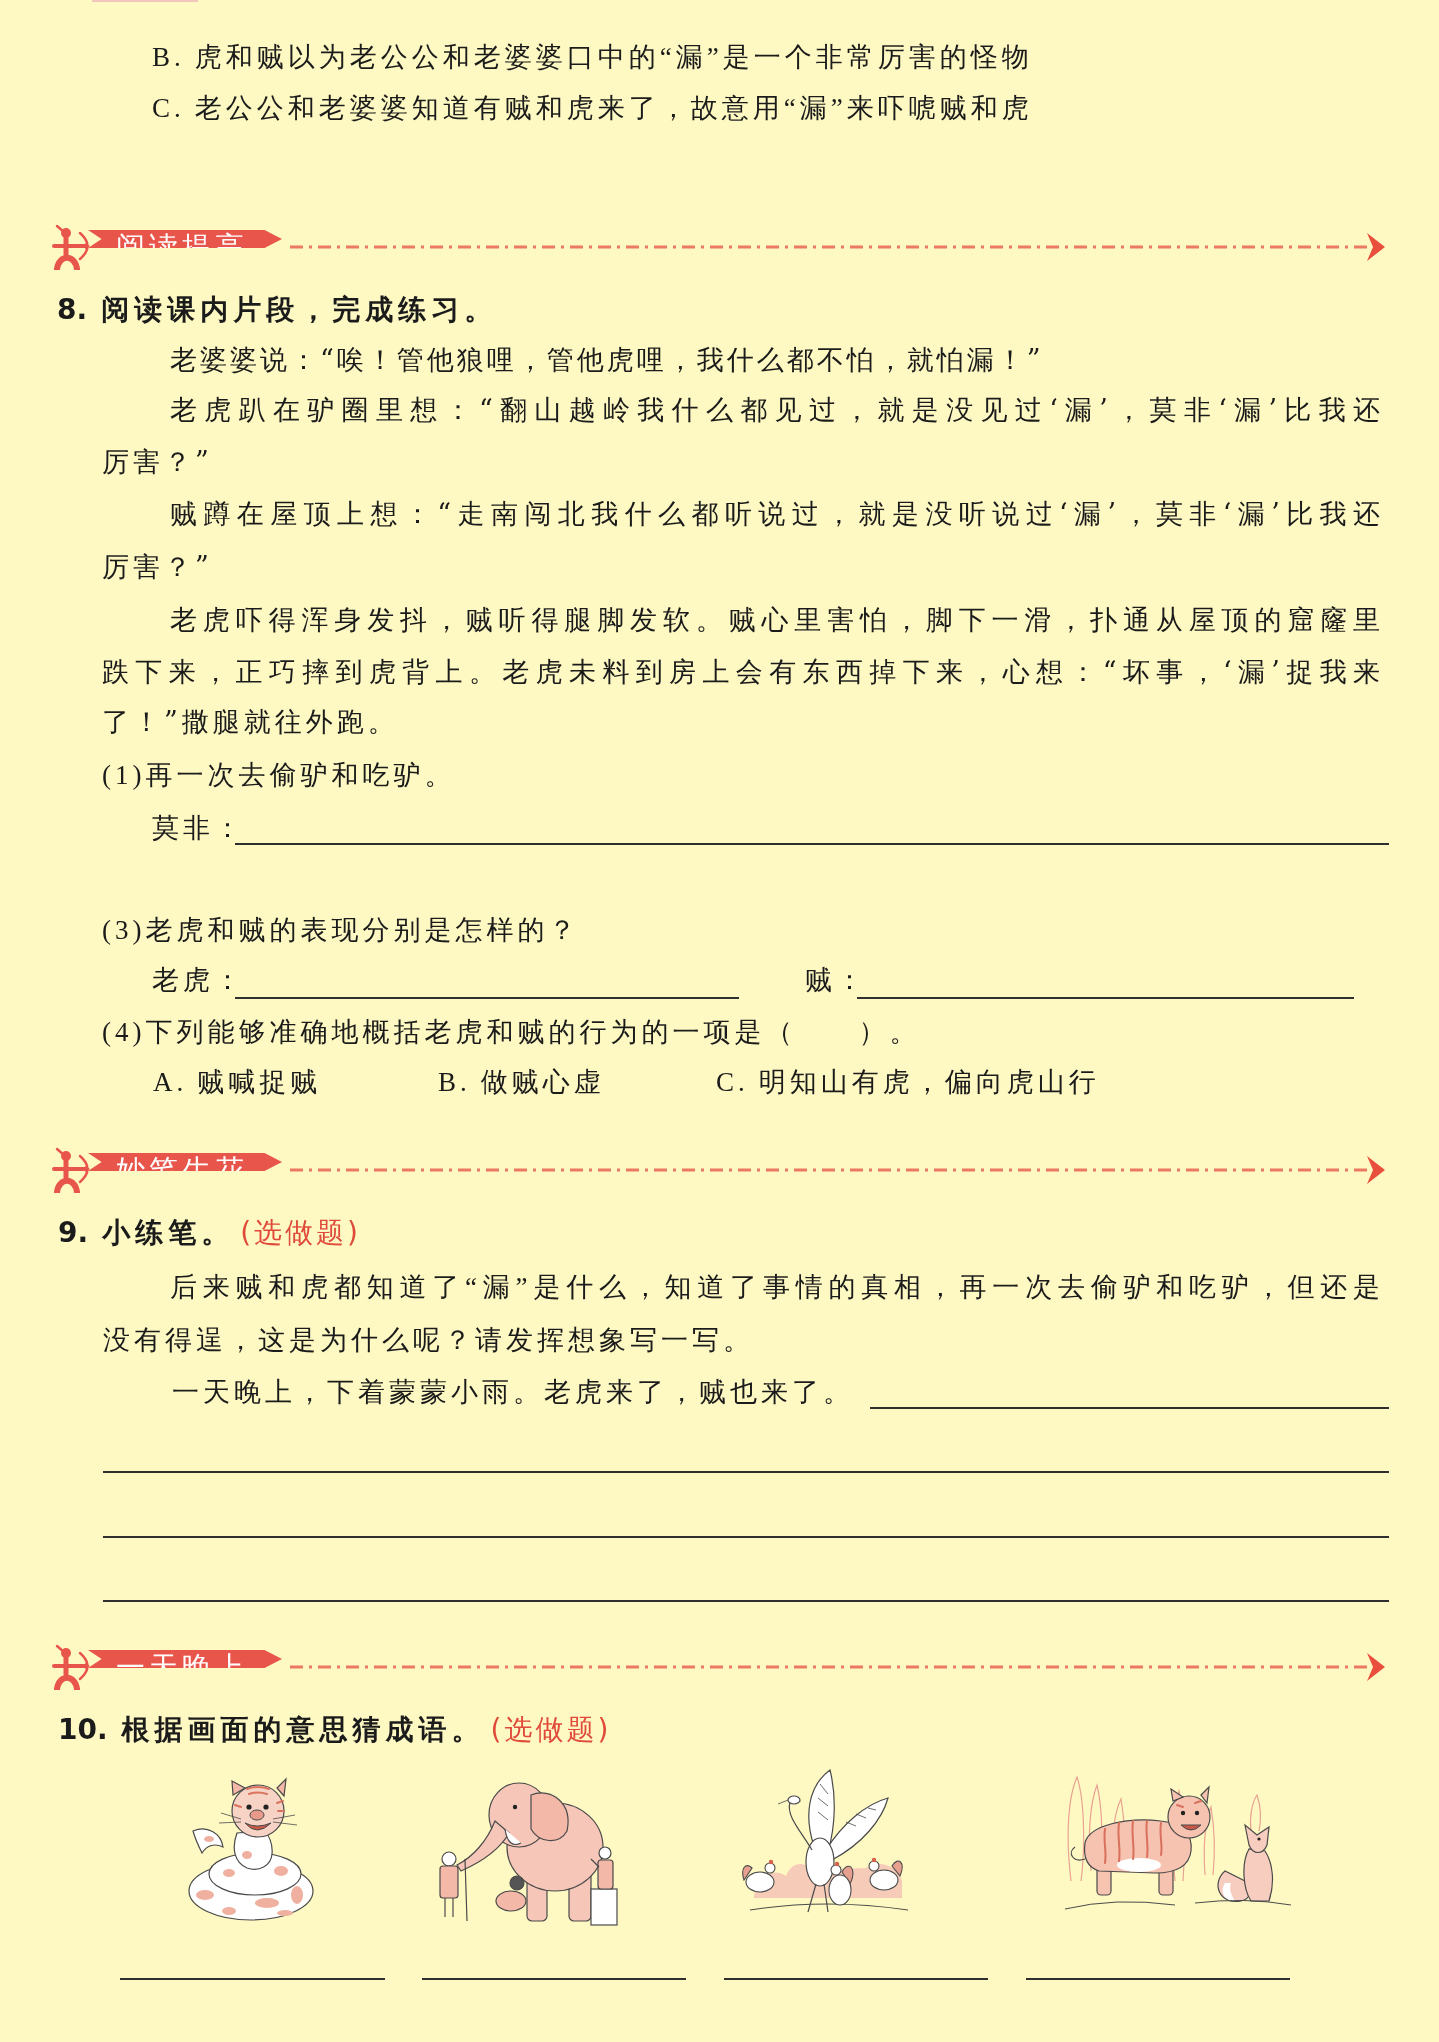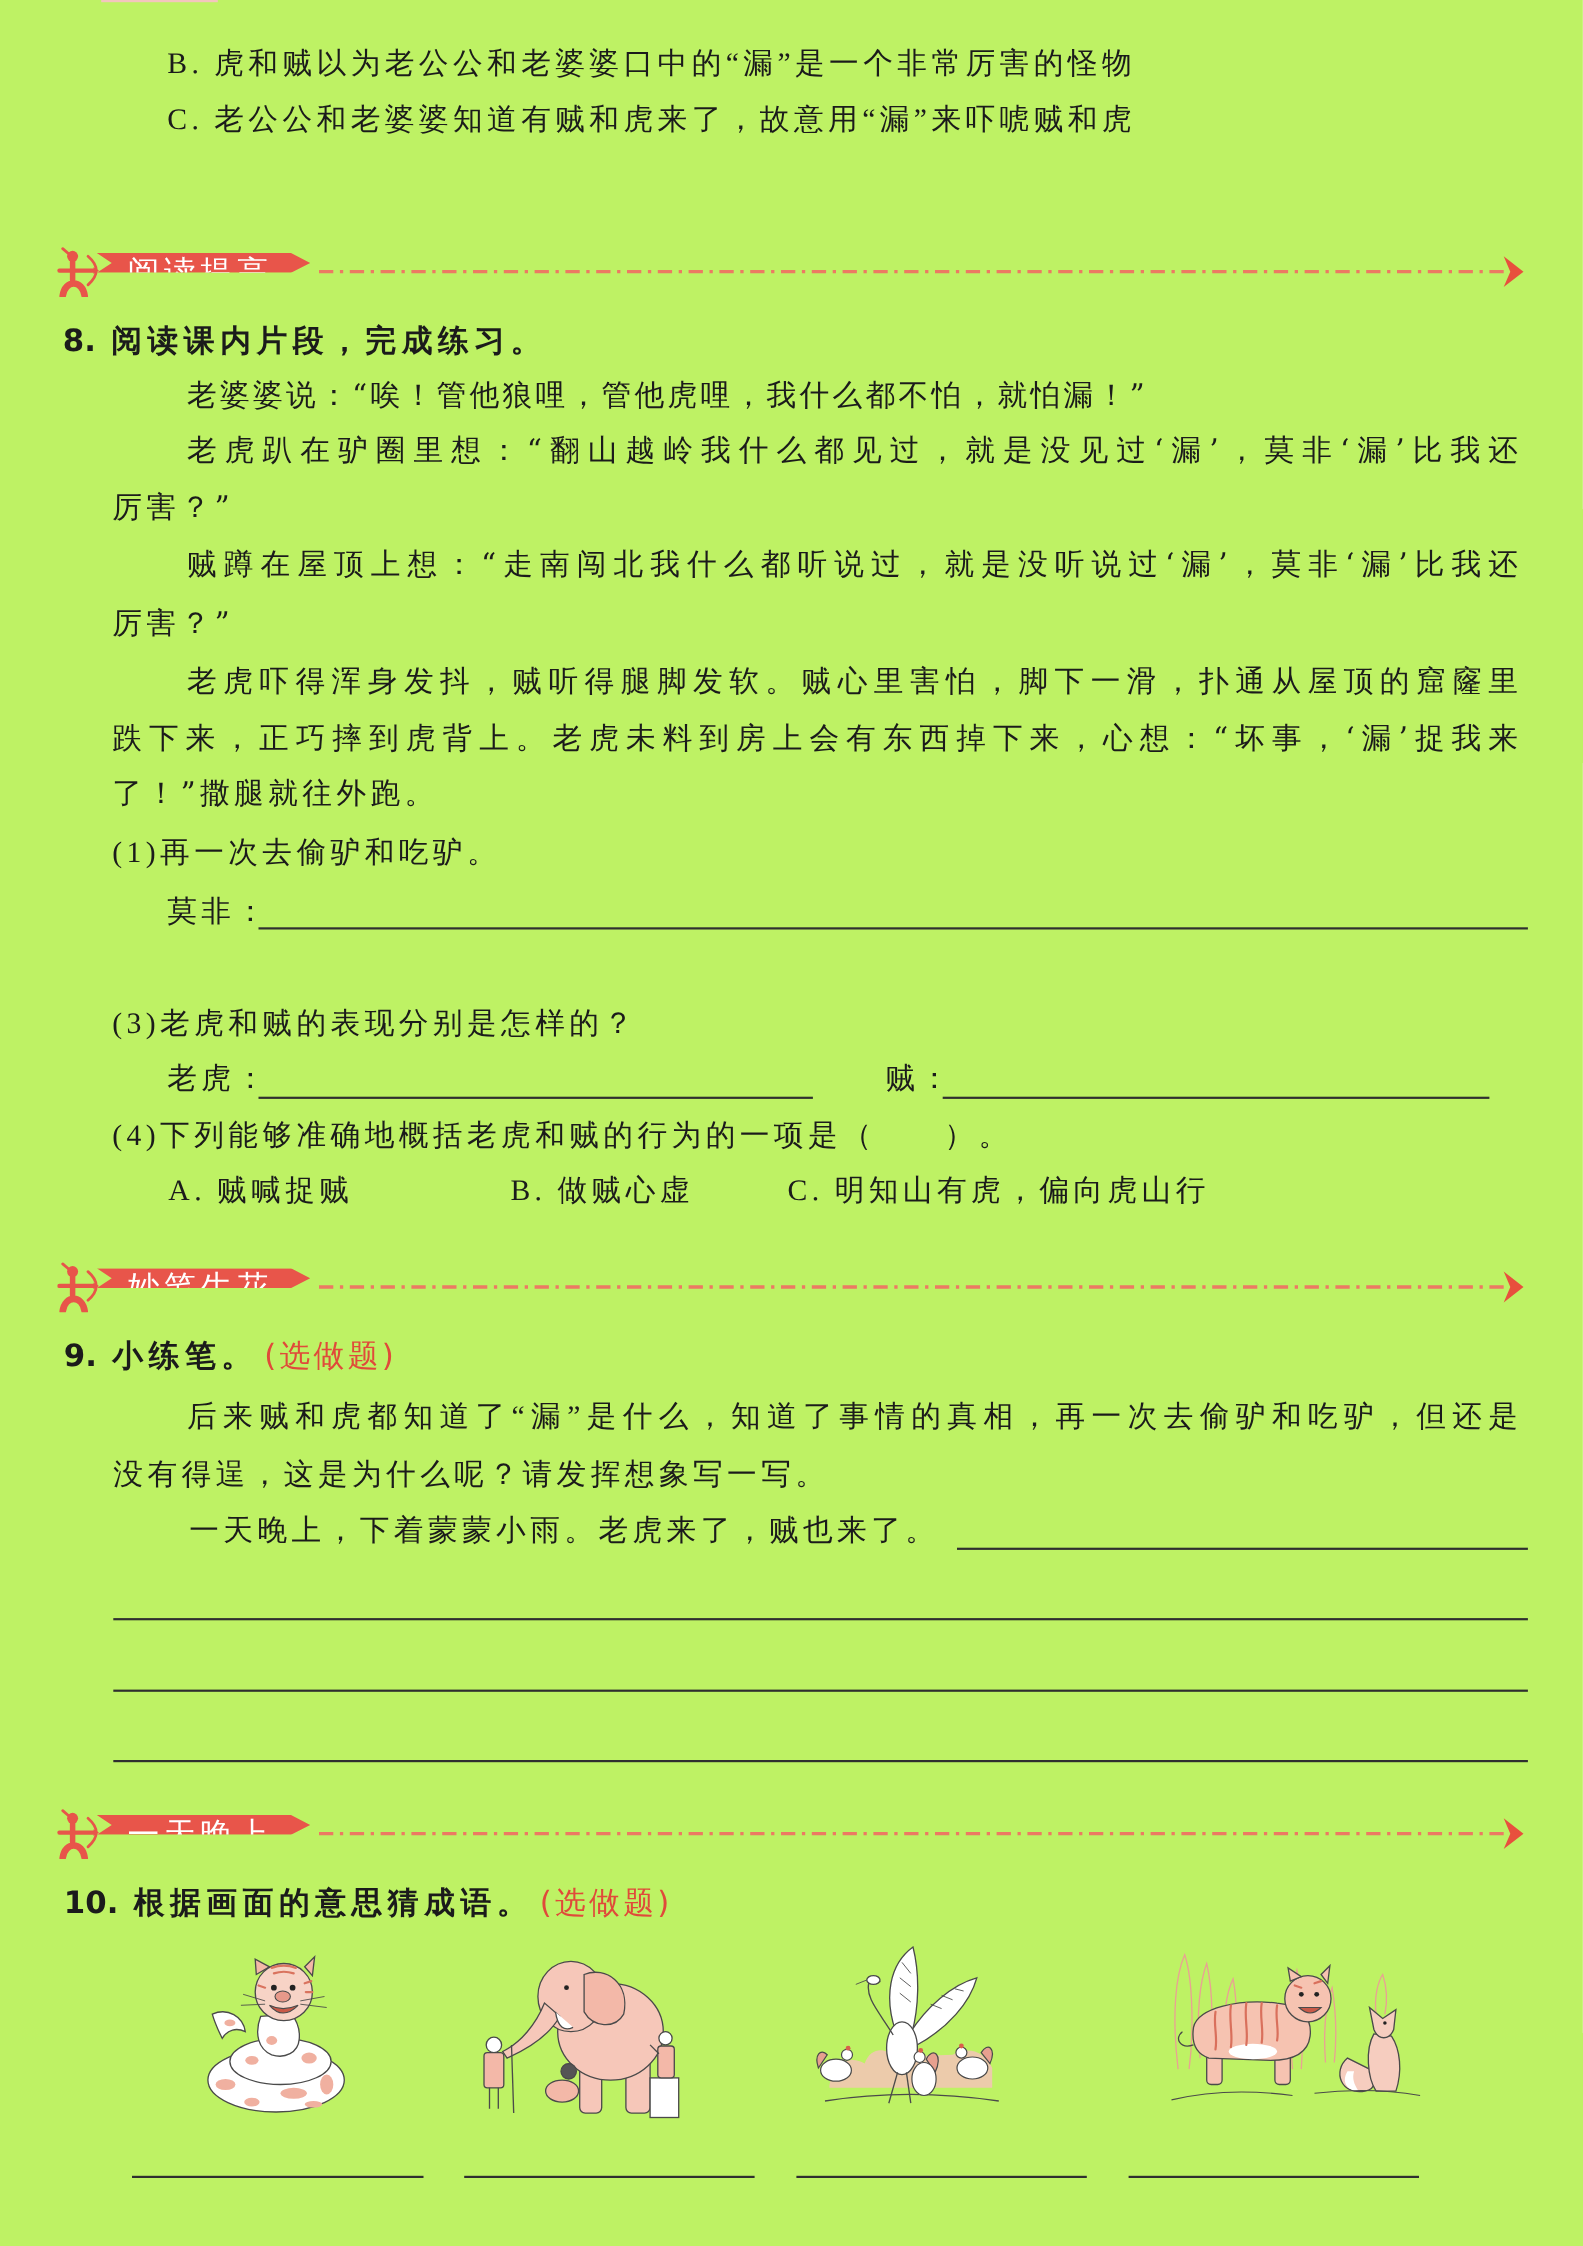--- a/index.html
+++ b/index.html
@@ -1,18 +1,18 @@
 <!DOCTYPE html>
 <html><head>
 <meta charset="utf-8">
 <style>
   html, body { margin:0; padding:0; background:#ffffff; }
   #page {
     position:relative; width:1439px; height:2042px; overflow:hidden;
-    background:#bef264; color:#1b1b1b;
+    background:#fef9c3; color:#1b1b1b;
     font-family:"DejaVu Serif", serif;
   }
   .top-mark { position:absolute; left:92px; top:0; width:106px; height:2px; background:#f3c6bd; }
 
   .row {
     position:absolute; height:40px; line-height:40px; font-size:27px;
     white-space:nowrap; letter-spacing:4px;
   }
   .song { font-family:"Liberation Serif", serif; }
   .kai  { font-family:"DejaVu Serif", serif; }
@@ -108,21 +108,21 @@
   <div class="blank" style="top:997px;left:235px;width:504px"></div>
   <div class="row song" style="top:960px;left:805px">贼：</div>
   <div class="blank" style="top:997px;left:857px;width:497px"></div>
 
   <div class="row song" style="top:1012px;left:102px">
     <span>(4)</span><span>下列能够准确地概括老虎和贼的行为的一项是（　　）。</span>
   </div>
   <div class="row song" style="top:1062px;left:153px">
     <span class="lbl" style="margin-right:10px">A.</span><span>贼喊捉贼</span>
   </div>
-  <div class="row song" style="top:1062px;left:464px">
+  <div class="row song" style="top:1062px;left:438px">
     <span class="lbl" style="margin-right:10px">B.</span><span>做贼心虚</span>
   </div>
   <div class="row song" style="top:1062px;left:716px">
     <span class="lbl" style="margin-right:10px">C.</span><span>明知山有虎，偏向虎山行</span>
   </div>
 
   <div class="banner" style="top:1147px">
     <svg class="archer" width="44" height="46" viewBox="0 0 44 46">
       <g fill="none" stroke="#e8554a" stroke-linecap="round">
         <path d="M5 2 L12 8" stroke-width="2.5"></path>

